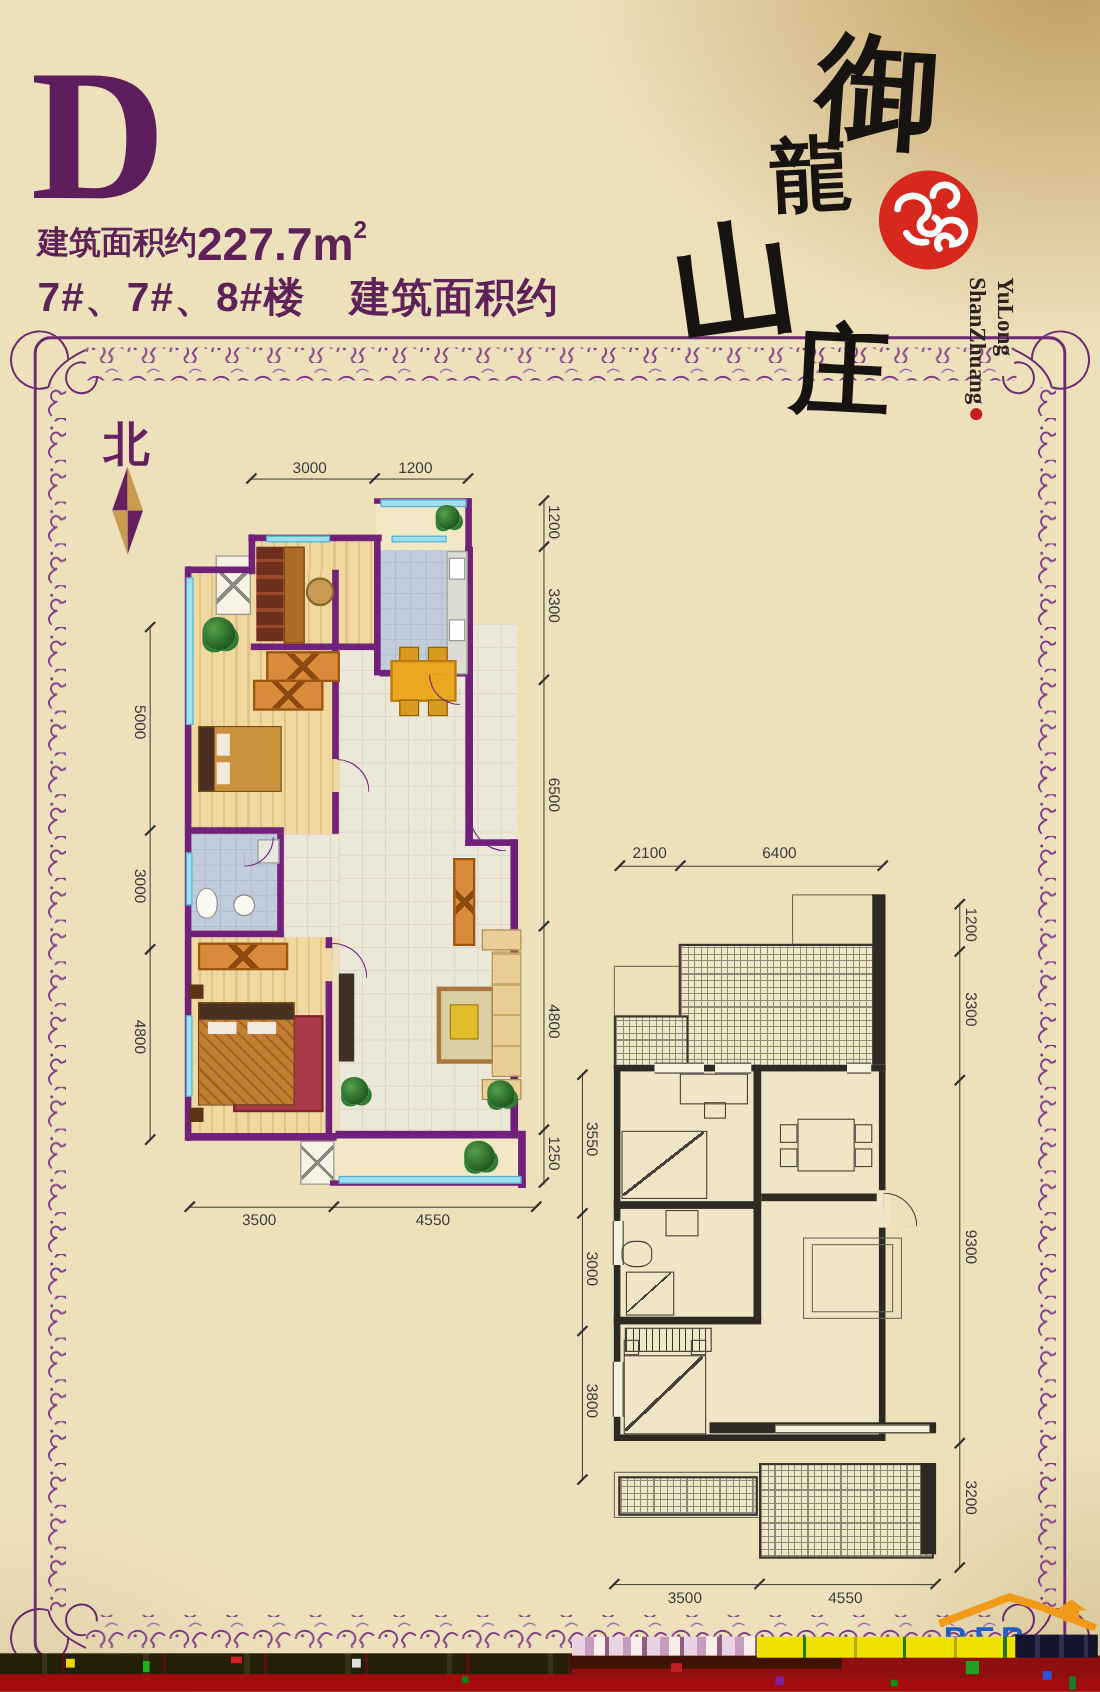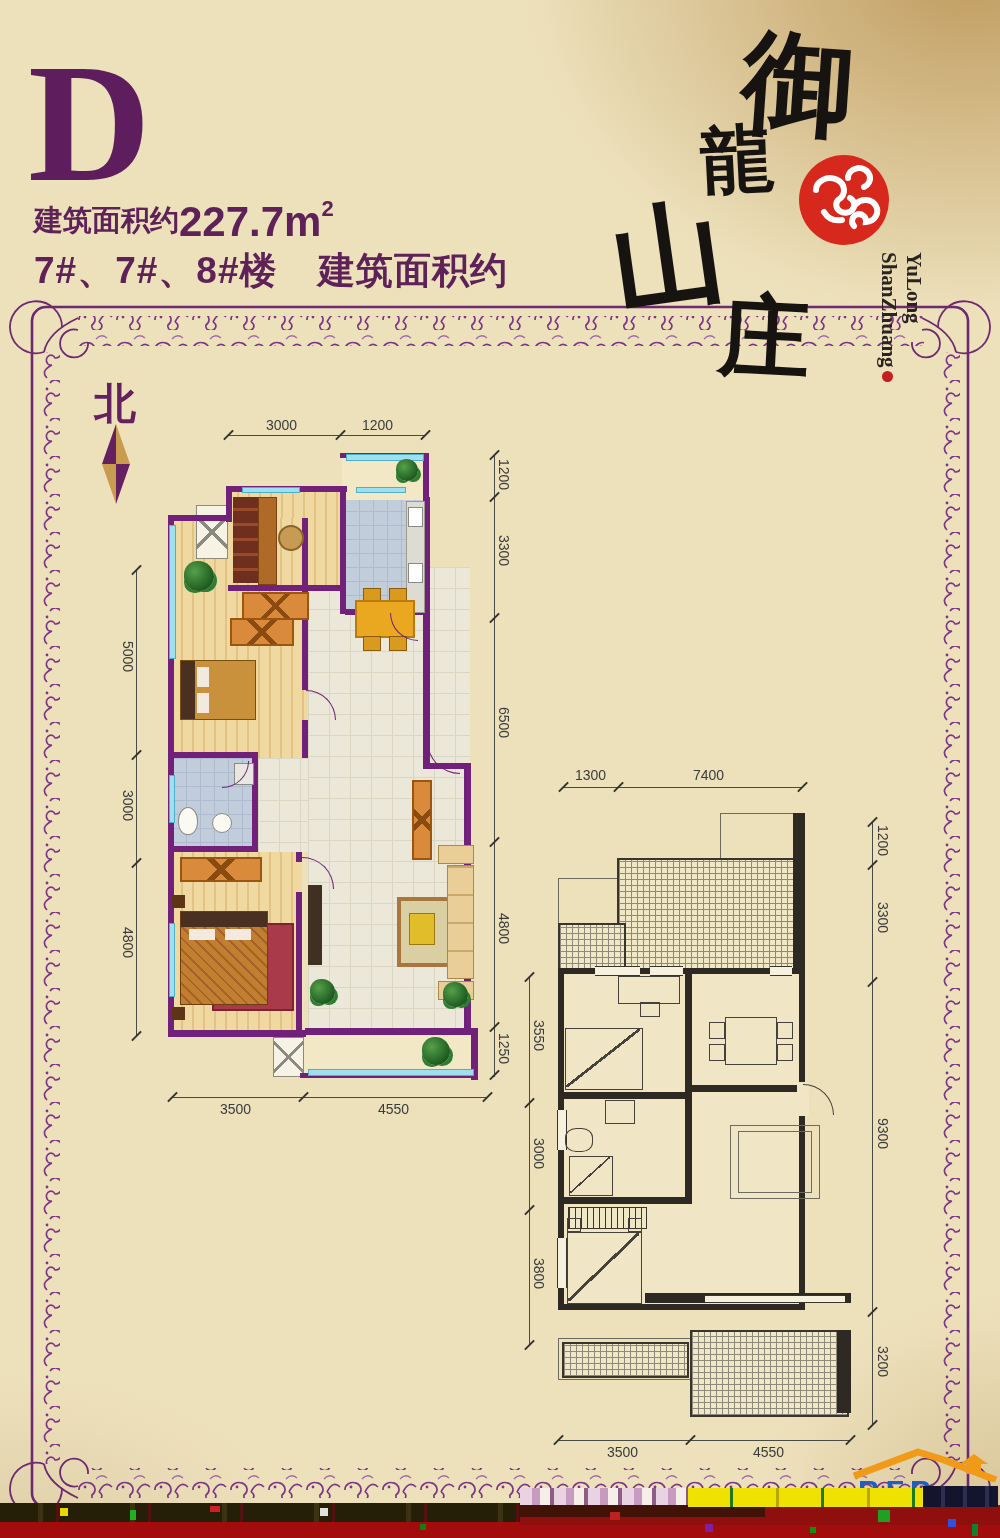--- a/index.html
+++ b/index.html
@@ -276,22 +276,22 @@
   <div class="arc" style="left:142px;top:412px;width:31px;height:31px;border-radius:0 100% 0 0;border-left:none;border-bottom:none;"></div>
   <div class="arc" style="left:267px;top:296px;width:32px;height:32px;border-radius:0 0 0 100%;border-top:none;border-right:none;"></div>
 </div>
 
 <div class="abs" style="left:545px;top:770px;width:360px;height:700px;">
 
   <div class="dln" style="left:18px;top:17px;width:239px;height:1px;"></div>
   <div class="tk" style="left:12px;top:16px;"></div>
     <div class="tk" style="left:67px;top:16px;"></div>
     <div class="tk" style="left:251px;top:16px;"></div>
-  <div class="dim" style="left:30px;top:-3px;">1300</div>
-  <div class="dim" style="left:148px;top:-3px;">7400</div>
+  <div class="dim" style="left:30px;top:-3px;">2100</div>
+  <div class="dim" style="left:148px;top:-3px;">6400</div>
 
   <div class="dln" style="left:327px;top:52px;width:1px;height:603px;"></div>
   <div class="tk" style="left:321px;top:51px;"></div>
     <div class="tk" style="left:321px;top:94px;"></div>
     <div class="tk" style="left:321px;top:211px;"></div>
     <div class="tk" style="left:321px;top:541px;"></div>
     <div class="tk" style="left:321px;top:654px;"></div>
   <div class="dimv" style="left:330px;top:55px;">1200</div>
   <div class="dimv" style="left:330px;top:132px;">3300</div>
   <div class="dimv" style="left:330px;top:348px;">9300</div>

